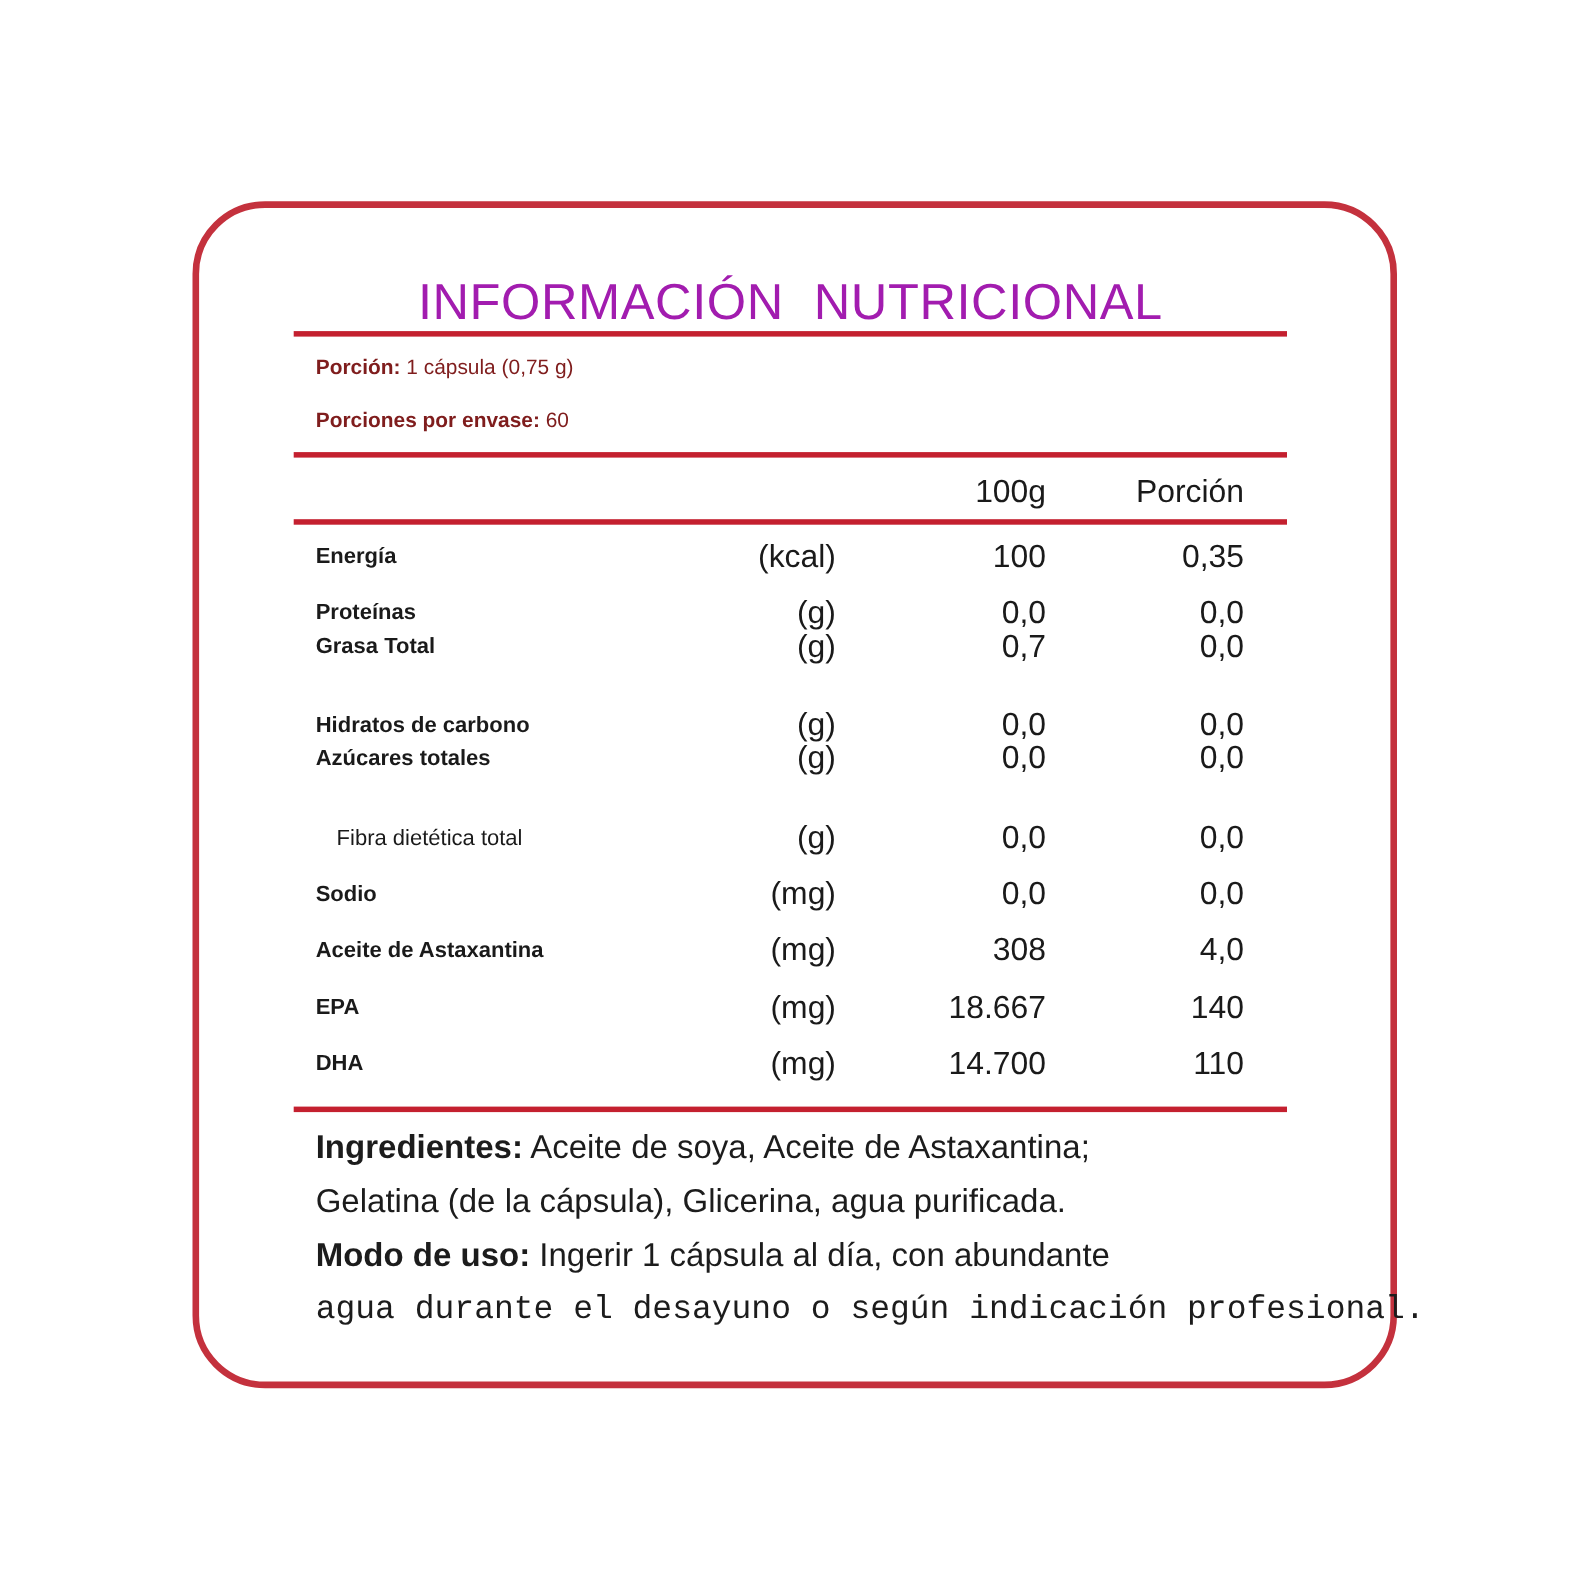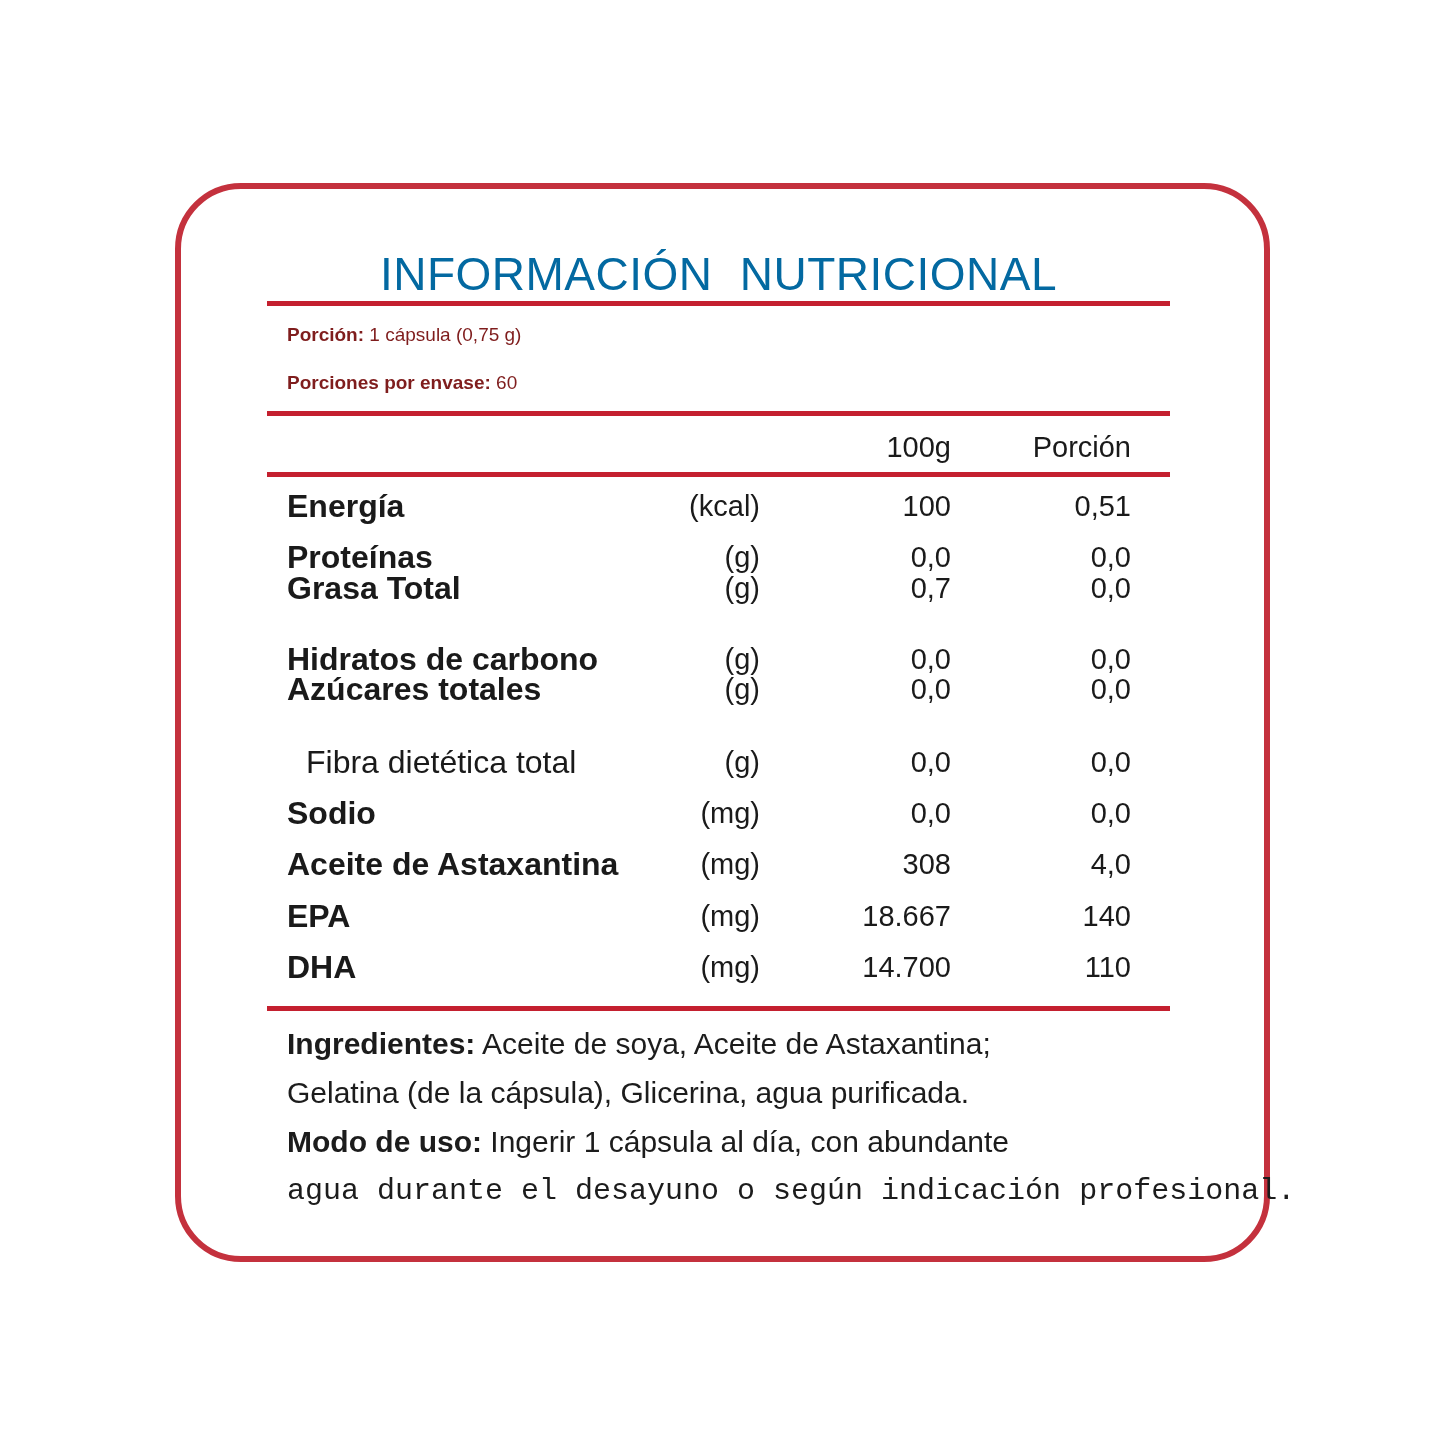--- a/index.html
+++ b/index.html
@@ -27,21 +27,21 @@
     }
     .title {
       position: absolute;
       left: 267px;
       width: 903px;
       top: 248px;
       text-align: center;
       font-size: 46px;
       letter-spacing: 0.5px;
       word-spacing: 14px;
-      color: #0369a1;
+      color: #a21caf;
       font-weight: normal;
       line-height: 52px;
     }
     .rule {
       position: absolute;
       left: 267px;
       width: 903px;
       height: 5px;
       background: #c4202f;
     }
@@ -56,21 +56,21 @@
     .row {
       position: absolute;
       left: 287px;
       width: 845px;
       height: 40px;
     }
     .row .name {
       position: absolute;
       left: 0;
       top: 0;
-      font-size: 32px;
+      font-size: 20px;
       line-height: 40px;
       font-weight: bold;
       white-space: nowrap;
     }
     .row .name.sub {
       font-weight: normal;
       left: 19px;
     }
     .row .unit {
       position: absolute;
@@ -136,21 +136,21 @@
 <div class="colhead" style="right:494px; top:427px;">100g</div>
 <div class="colhead" style="right:314px; top:427px;">Porción</div>
 
 <div class="rule" style="top:472px;"></div>
 
 <div id="rows">
   <div class="row" style="top:486px;">
     <span class="name">Energía</span>
     <span class="unit">(kcal)</span>
     <span class="v100">100</span>
-    <span class="vpor">0,51</span>
+    <span class="vpor">0,35</span>
   </div>
   <div class="row" style="top:537px;">
     <span class="name">Proteínas</span>
     <span class="unit">(g)</span>
     <span class="v100">0,0</span>
     <span class="vpor">0,0</span>
   </div>
   <div class="row" style="top:568px;">
     <span class="name">Grasa Total</span>
     <span class="unit">(g)</span>

